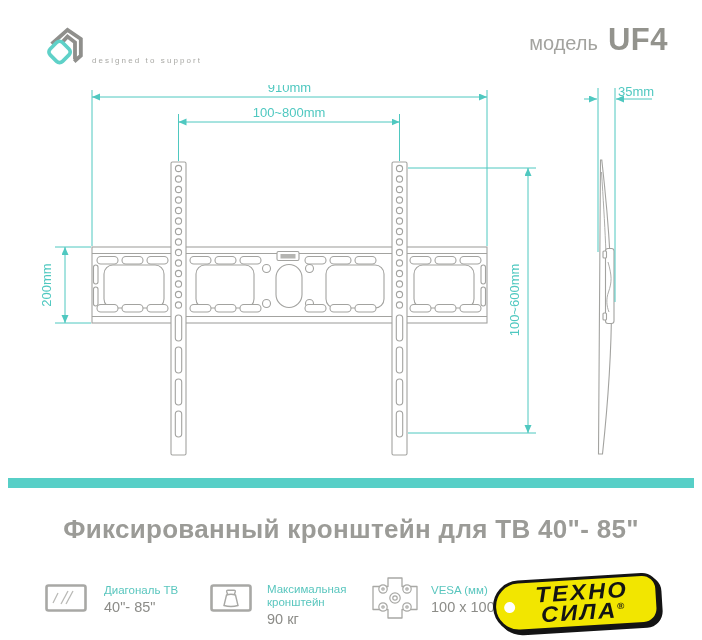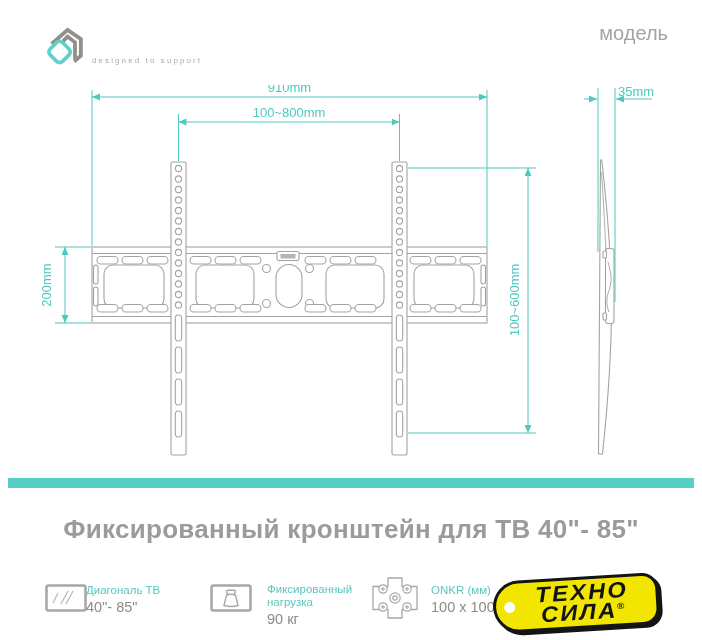--- a/index.html
+++ b/index.html
@@ -47,20 +47,21 @@
   <svg class="logo-icon" width="40" height="52" viewBox="0 0 48 52">
     <g fill="none" stroke="#8f8f8c" stroke-width="4.6">
       <path d="M8,26 L27,9 L43,20 L43,40 L35,47"></path>
       <path d="M15,30 L27,17 L36,24 L36,44"></path>
     </g>
     <rect x="7" y="25" width="21" height="21" rx="5" transform="rotate(45 17.5 35.5)" fill="#fff" stroke="#5fd1c8" stroke-width="4.4"></rect>
   </svg>
   <div class="tagline">designed to support</div>
   <div class="model">
     <span class="model-label">модель</span>
+    <span class="model-value">UF4</span>
   </div>
 
   <svg class="drawing" width="702" height="390" viewBox="0 85 702 390">
     <defs>
       <marker id="arr" orient="auto-start-reverse" markerWidth="9" markerHeight="8" refX="8" refY="3.5" markerUnits="userSpaceOnUse">
         <path d="M0,0 L8,3.5 L0,7 Z" fill="#4fc8c0"></path>
       </marker>
     </defs>
 
     <g fill="#fff" stroke="#a3a3a0" stroke-width="1.1">
@@ -191,52 +192,52 @@
   <div class="title">Фиксированный кронштейн для ТВ 40"- 85"</div>
 
   <svg class="spec-icon" style="left:45px;top:584px;" width="42" height="28" viewBox="0 0 42 28">
     <rect x="1.5" y="1.5" width="39" height="25" rx="2" fill="#fff" stroke="#a8a8a5" stroke-width="2.6"></rect>
     <g stroke="#b9b9b6" stroke-width="1.3">
       <line x1="8" y1="19" x2="13" y2="9"></line>
       <line x1="16" y1="20" x2="23" y2="7"></line>
       <line x1="21" y1="20" x2="28" y2="7"></line>
     </g>
   </svg>
-  <div class="spec-text" style="left:86px;top:584px;width:96px;">
+  <div class="spec-text" style="left:104px;top:584px;width:96px;">
     <div class="spec-label">Диагональ ТВ</div>
     <div class="spec-value">40"- 85"</div>
   </div>
 
   <svg class="spec-icon" style="left:210px;top:584px;" width="42" height="28" viewBox="0 0 42 28">
     <rect x="1.5" y="1.5" width="39" height="25" rx="2" fill="#fff" stroke="#a8a8a5" stroke-width="2.6"></rect>
     <path d="M14,21.5 L16.5,11 Q21,9.5 25.5,11 L28,21.5 Q21,23.5 14,21.5 Z" fill="#fff" stroke="#a8a8a5" stroke-width="1.4"></path>
     <path d="M17.8,11 L16.8,8 Q16.3,6.3 18,6.3 L24,6.3 Q25.7,6.3 25.2,8 L24.2,11" fill="none" stroke="#a8a8a5" stroke-width="1.4"></path>
   </svg>
   <div class="spec-text" style="left:267px;top:583px;width:92px;">
-    <div class="spec-label">Фиксированный нагрузка</div>
+    <div class="spec-label">Максимальная кронштейн</div>
     <div class="spec-value">90 кг</div>
   </div>
 
   <svg class="spec-icon" style="left:372px;top:577px;" width="46" height="42" viewBox="0 0 46 42">
     <path d="M16,1 H30 V9.5 H45 V32.5 H30 V41 H16 V32.5 H1 V9.5 H16 Z" fill="#fff" stroke="#a8a8a5" stroke-width="1.3" stroke-linejoin="round"></path>
     <g fill="#fff" stroke="#a8a8a5" stroke-width="1.2">
       <circle cx="11" cy="12" r="4.2"></circle>
         <circle cx="35" cy="12" r="4.2"></circle>
       <circle cx="11" cy="30" r="4.2"></circle>
         <circle cx="35" cy="30" r="4.2"></circle>
       <circle cx="11" cy="12" r="1.2"></circle>
         <circle cx="35" cy="12" r="1.2"></circle>
       <circle cx="11" cy="30" r="1.2"></circle>
         <circle cx="35" cy="30" r="1.2"></circle>
       <circle cx="23" cy="21" r="5.2"></circle>
         <circle cx="23" cy="21" r="2.2"></circle>
     </g>
   </svg>
   <div class="spec-text" style="left:431px;top:584px;width:90px;">
-    <div class="spec-label">ONKR (мм)</div>
+    <div class="spec-label">VESA (мм)</div>
     <div class="spec-value">100 x 100</div>
   </div>
 
   <div class="retailer">
     <span class="retailer-hole"></span>
     <div class="retailer-text">
       <div>ТЕХНО</div>
       <div><span>СИЛА</span><sup>®</sup></div>
     </div>
   </div>

